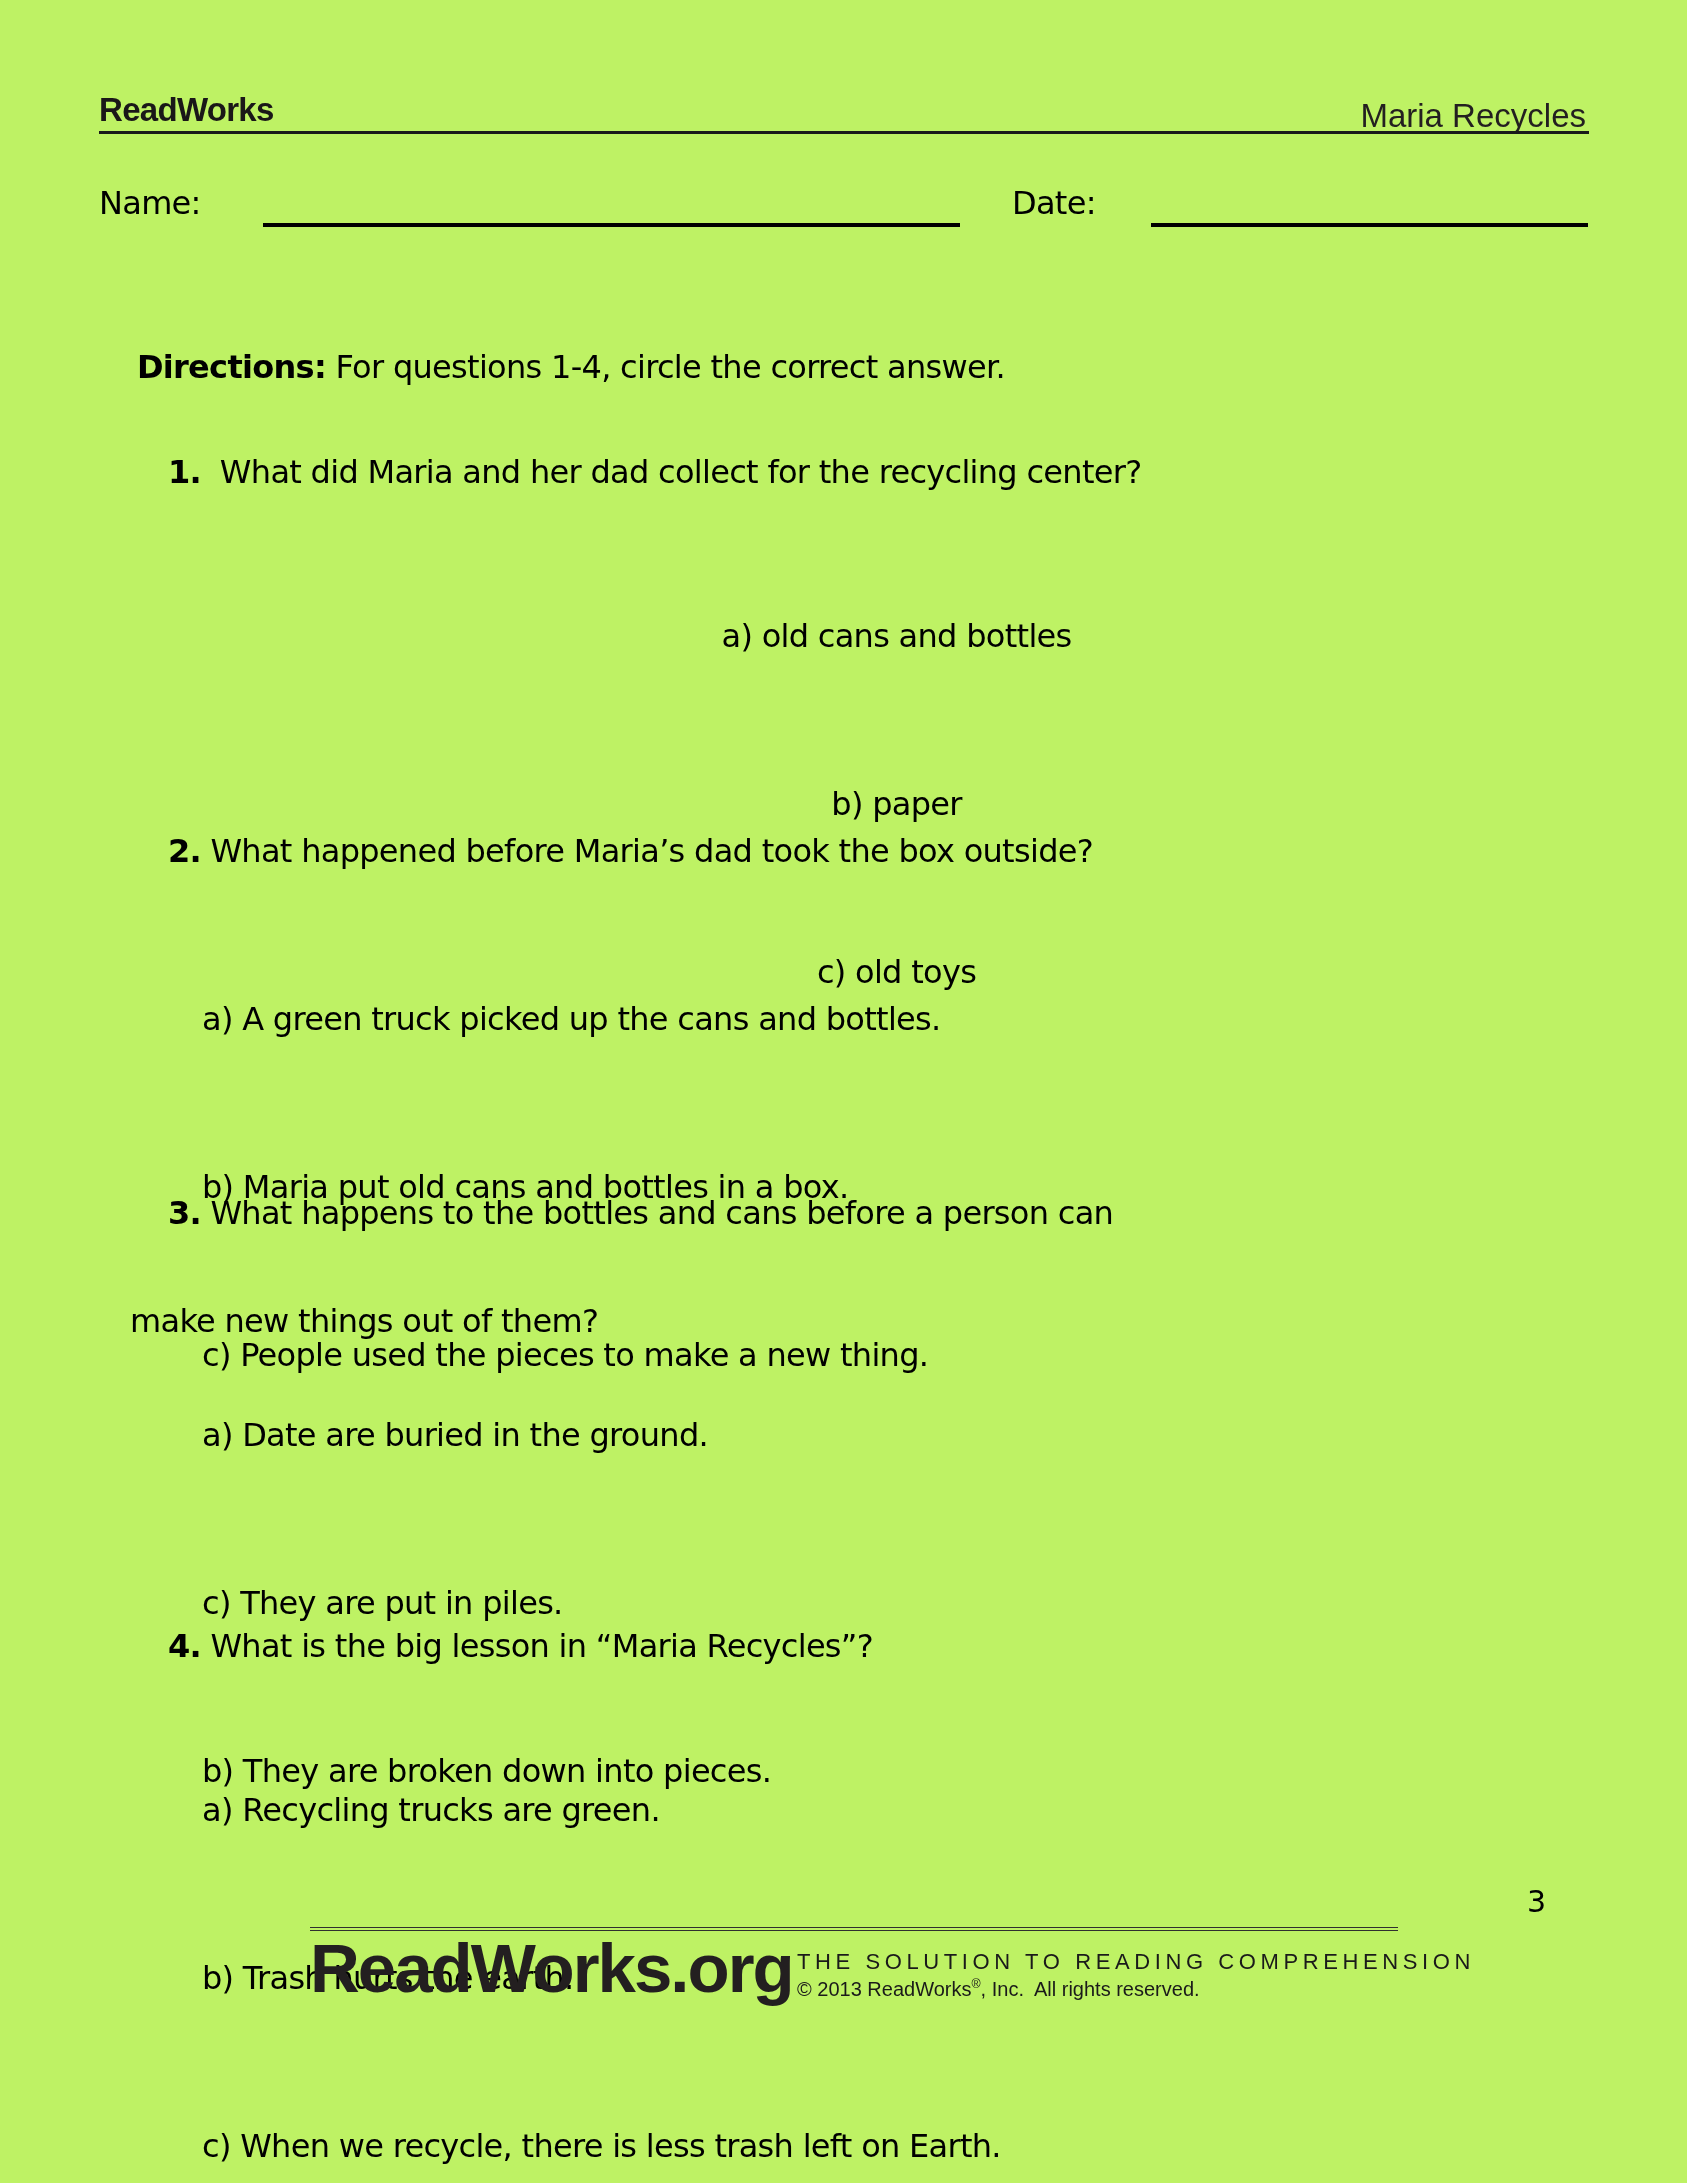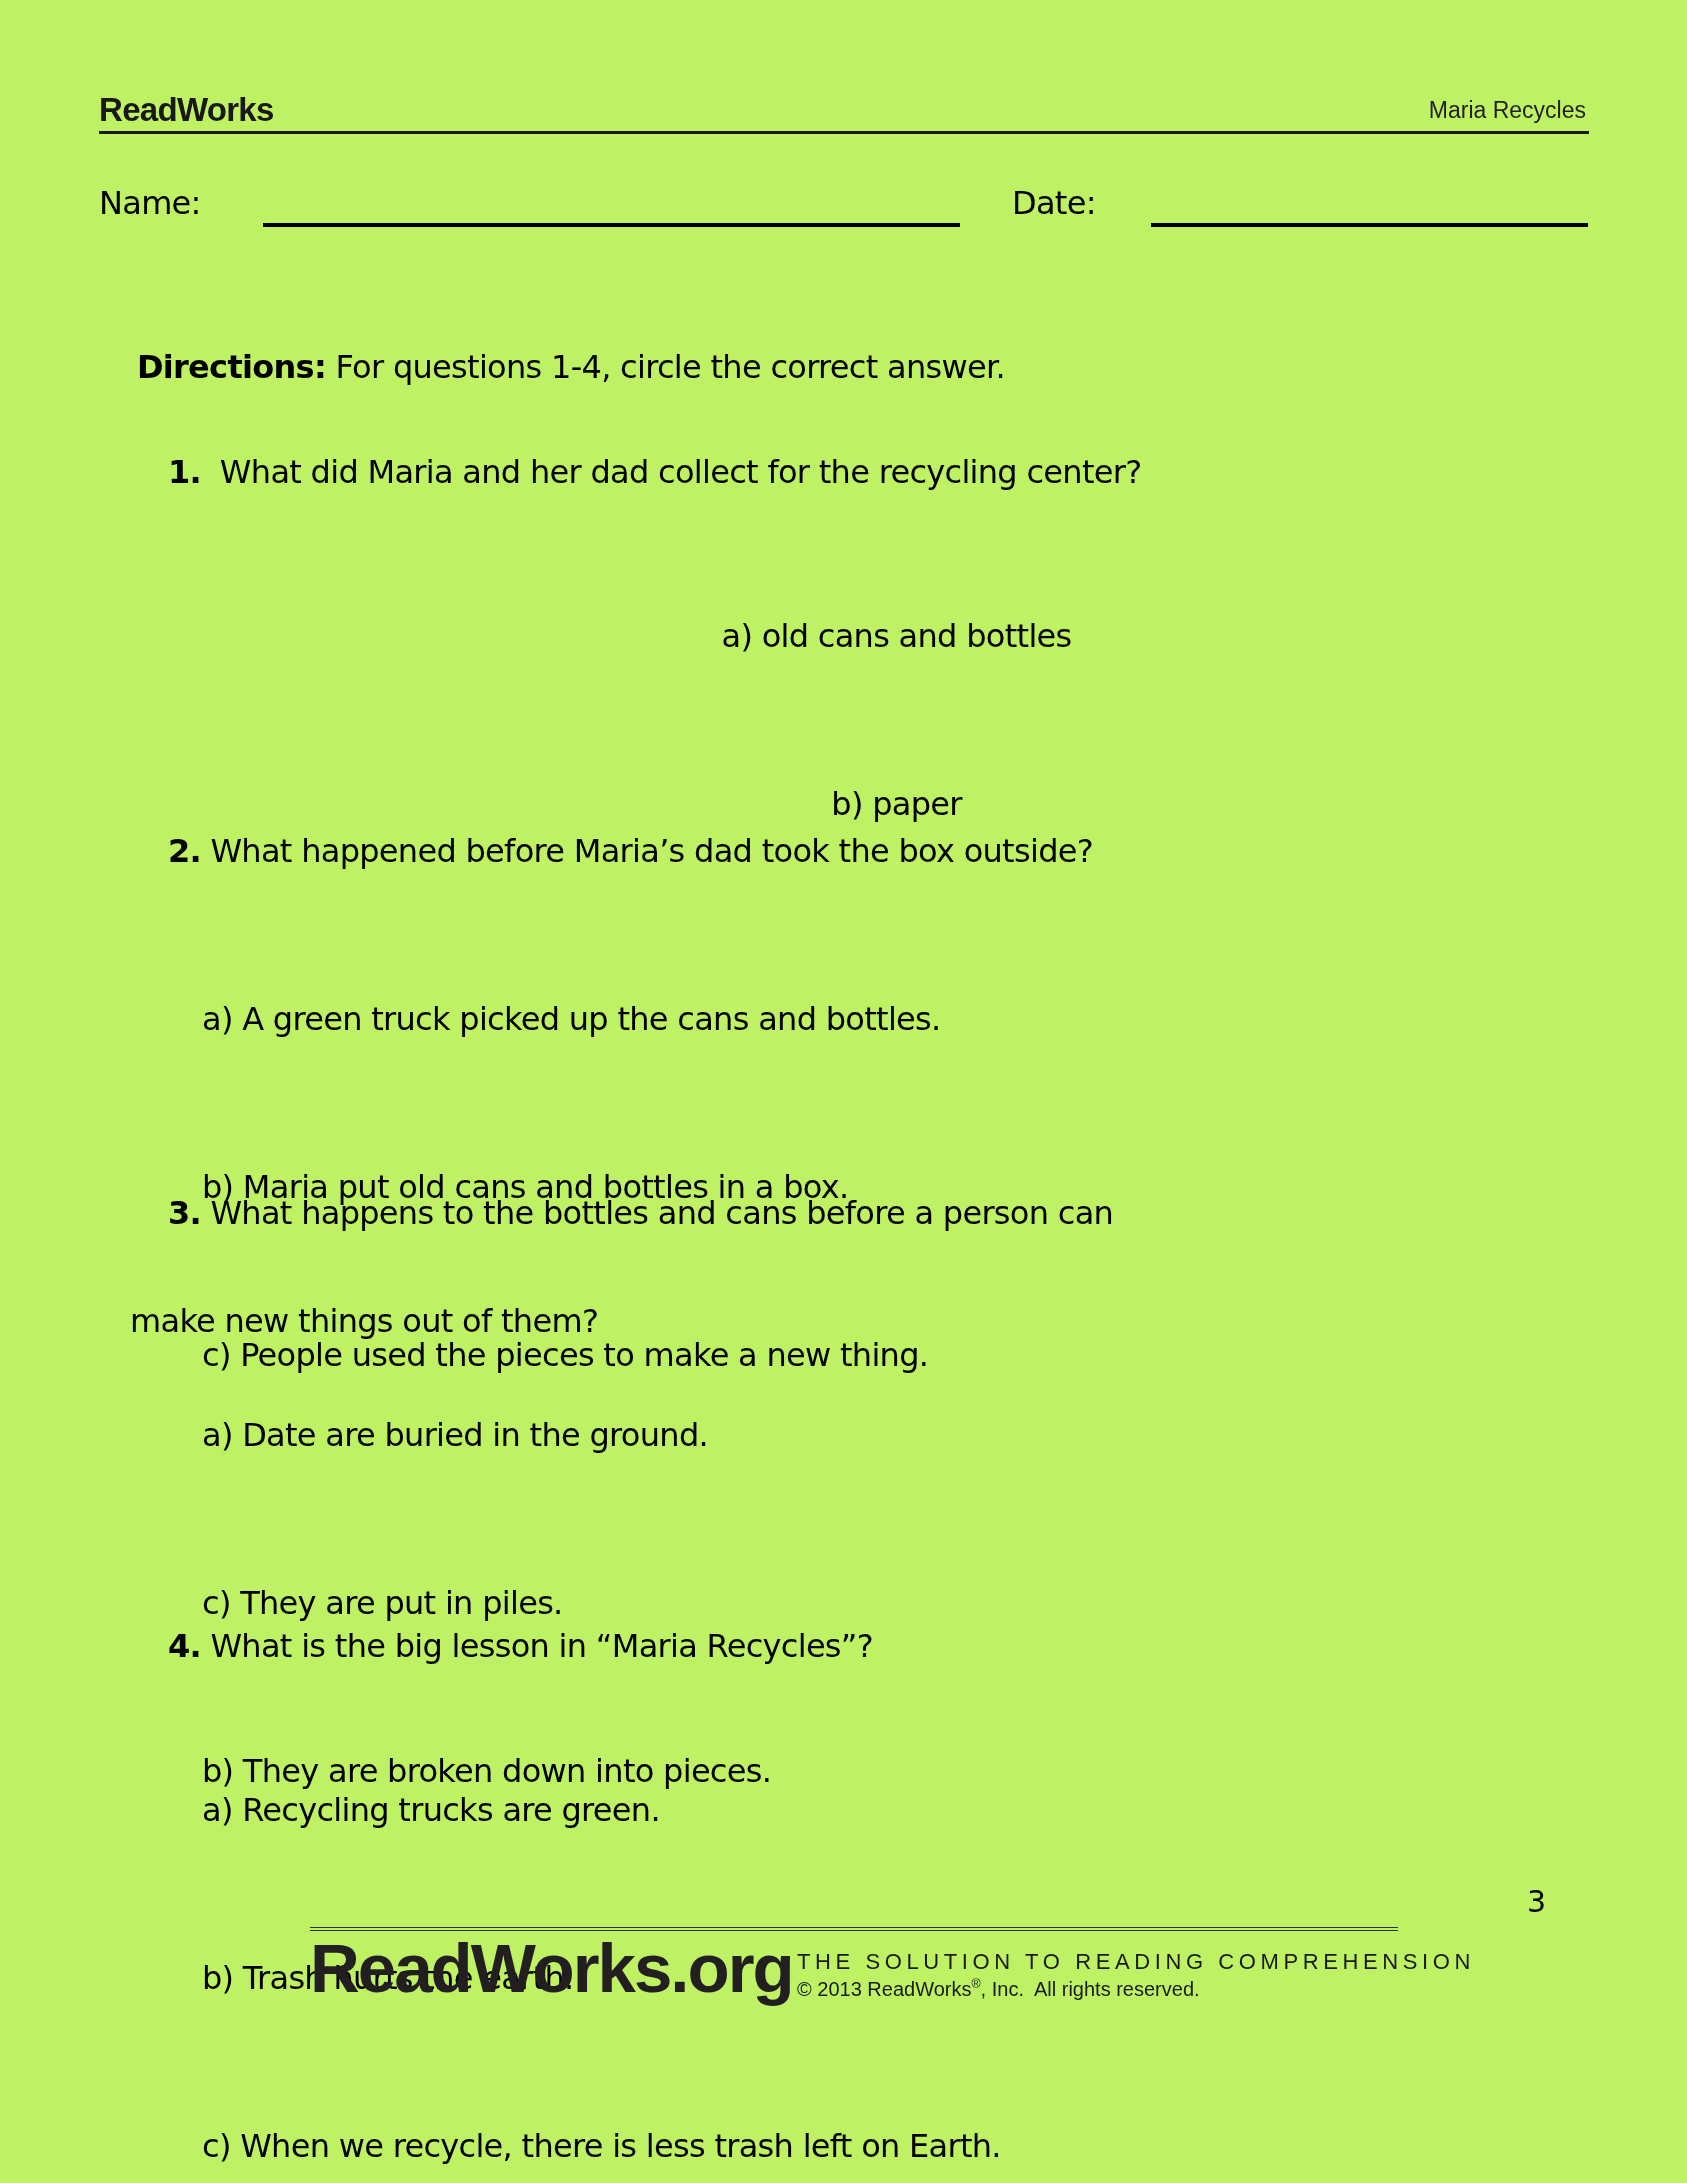--- a/index.html
+++ b/index.html
@@ -17,21 +17,21 @@
   
   #header-logo {
     left:99px; top:91px;
     font-family:"Liberation Sans", sans-serif;
     font-weight:700; font-size:33px; letter-spacing:-0.7px;
     color:#1a1718;
   }
   #header-title {
     right:101px; top:97px;
     font-family:"Liberation Sans", sans-serif;
-    font-size:23px; color:#231f20;
+    font-size:33px; color:#231f20;
   }
   #header-rule {
     left:99px; top:131px; width:1490px; height:2.6px;
     background:#1a1a1a;
   }
 
   
   .body-text {
     font-size:32px; letter-spacing:-0.7px; line-height:56px;
     white-space:pre-wrap;
@@ -102,20 +102,21 @@
   <div class="abs body-text" id="directions">
     <span class="bold">Directions:</span><span> For questions 1-4, circle the correct answer.</span>
   </div>
 
   <div class="abs body-text question" id="q1">
     <span class="qnum">1.</span><span>  What did Maria and her dad collect for the recycling center?</span>
   </div>
   <div class="abs body-text opts" id="q1-opts">
     <div class="option">a) old cans and bottles</div>
     <div class="option">b) paper</div>
+    <div class="option">c) old toys</div>
   </div>
 
   <div class="abs body-text question" id="q2">
     <span class="qnum">2.</span><span> What happened before Maria’s dad took the box outside?</span>
   </div>
   <div class="abs body-text opts" id="q2-opts">
     <div class="option">a) A green truck picked up the cans and bottles.</div>
     <div class="option">b) Maria put old cans and bottles in a box.</div>
     <div class="option">c) People used the pieces to make a new thing.</div>
   </div>

